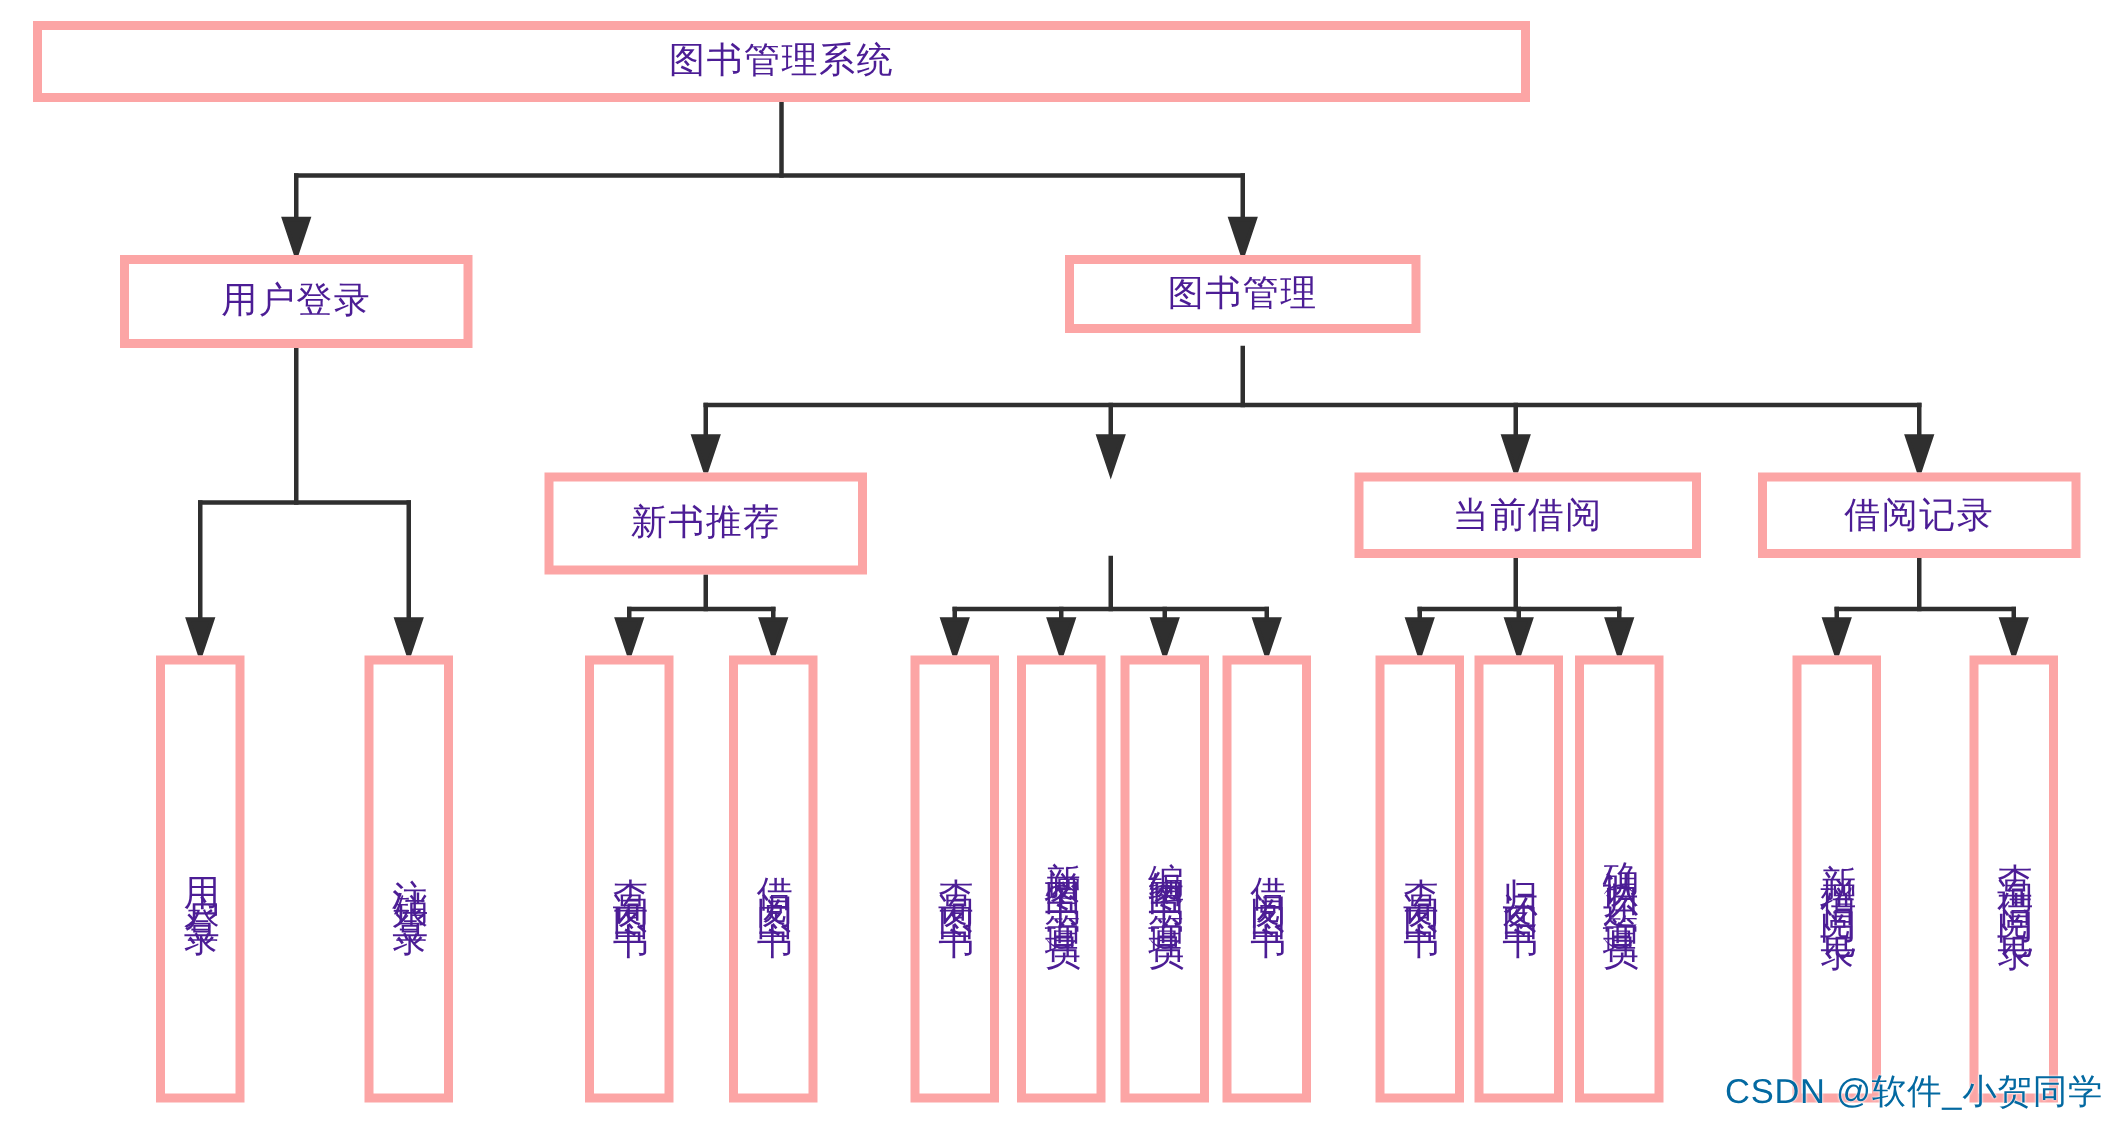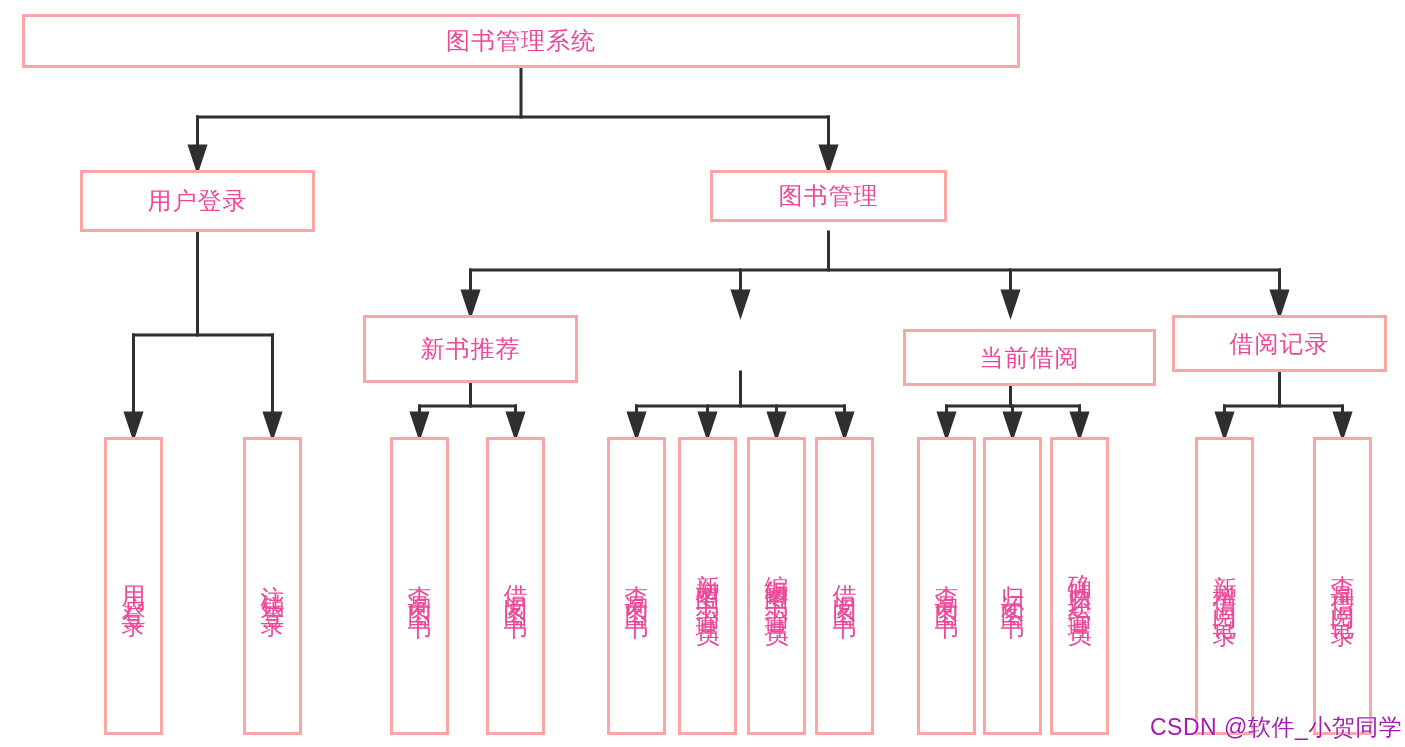--- a/index.html
+++ b/index.html
@@ -2,57 +2,57 @@
 <html><head>
 <meta charset="utf-8">
 <style>
   html,body{margin:0;padding:0;background:#ffffff;}
   body{font-family:"Liberation Sans","DejaVu Sans",sans-serif;}
   .canvas{position:relative;width:1405px;height:747px;background:#ffffff;overflow:hidden;}
   .connectors{position:absolute;left:0;top:0;z-index:1;}
   .box{
     position:absolute;
     box-sizing:border-box;
-    border:3px solid #fca5a5;
+    border:6px solid #fca5a5;
     background:#ffffff;
     display:flex;
     align-items:center;
     justify-content:center;
-    color:#ec4899;
+    color:#4c1d95;
     font-size:24px;
     z-index:2;
     line-height:1;
   }
   .hbox{letter-spacing:1px;}
   .vbox{
     writing-mode:vertical-rl;
     text-orientation:mixed;
     letter-spacing:10px;
     font-size:24px;
   }
   .vbox.tight{letter-spacing:7px;}
   
   .n-root{left:22px;top:14px;width:998px;height:54px;}
   .n-user-login{left:80px;top:170px;width:235px;height:62px;}
   .n-book-mgmt{left:710px;top:170px;width:237px;height:52px;}
   .n-g0{left:363px;top:315px;width:215px;height:68px;}
   .n-g1{left:633px;top:315px;width:215px;height:57px;}
-  .n-g2{left:903px;top:329px;width:253px;height:57px;}
+  .n-g2{left:903px;top:315px;width:231px;height:57px;}
   .n-g3{left:1172px;top:315px;width:215px;height:57px;}
   .leaf{top:437px;width:59px;height:298px;}
   .l1a{left:104px;} .l1b{left:243px;}
   .l2a{left:390px;} .l2b{left:486px;}
   .l3a{left:607px;} .l3b{left:678px;} .l3c{left:747px;} .l3d{left:815px;}
   .l4a{left:917px;} .l4b{left:983px;} .l4c{left:1050px;}
   .l5a{left:1195px;} .l5b{left:1313px;}
   .watermark{
     position:absolute;
     left:1150px;top:712px;width:254px;
     z-index:3;
-    color:#a21caf;
+    color:#0369a1;
     font-size:23px;
     letter-spacing:0.5px;
     text-shadow:0 0 2px #ffffff,0 0 1px #ffffff;
     white-space:nowrap;
   }
 </style>
 </head>
 <body>
 
 <div class="canvas">

